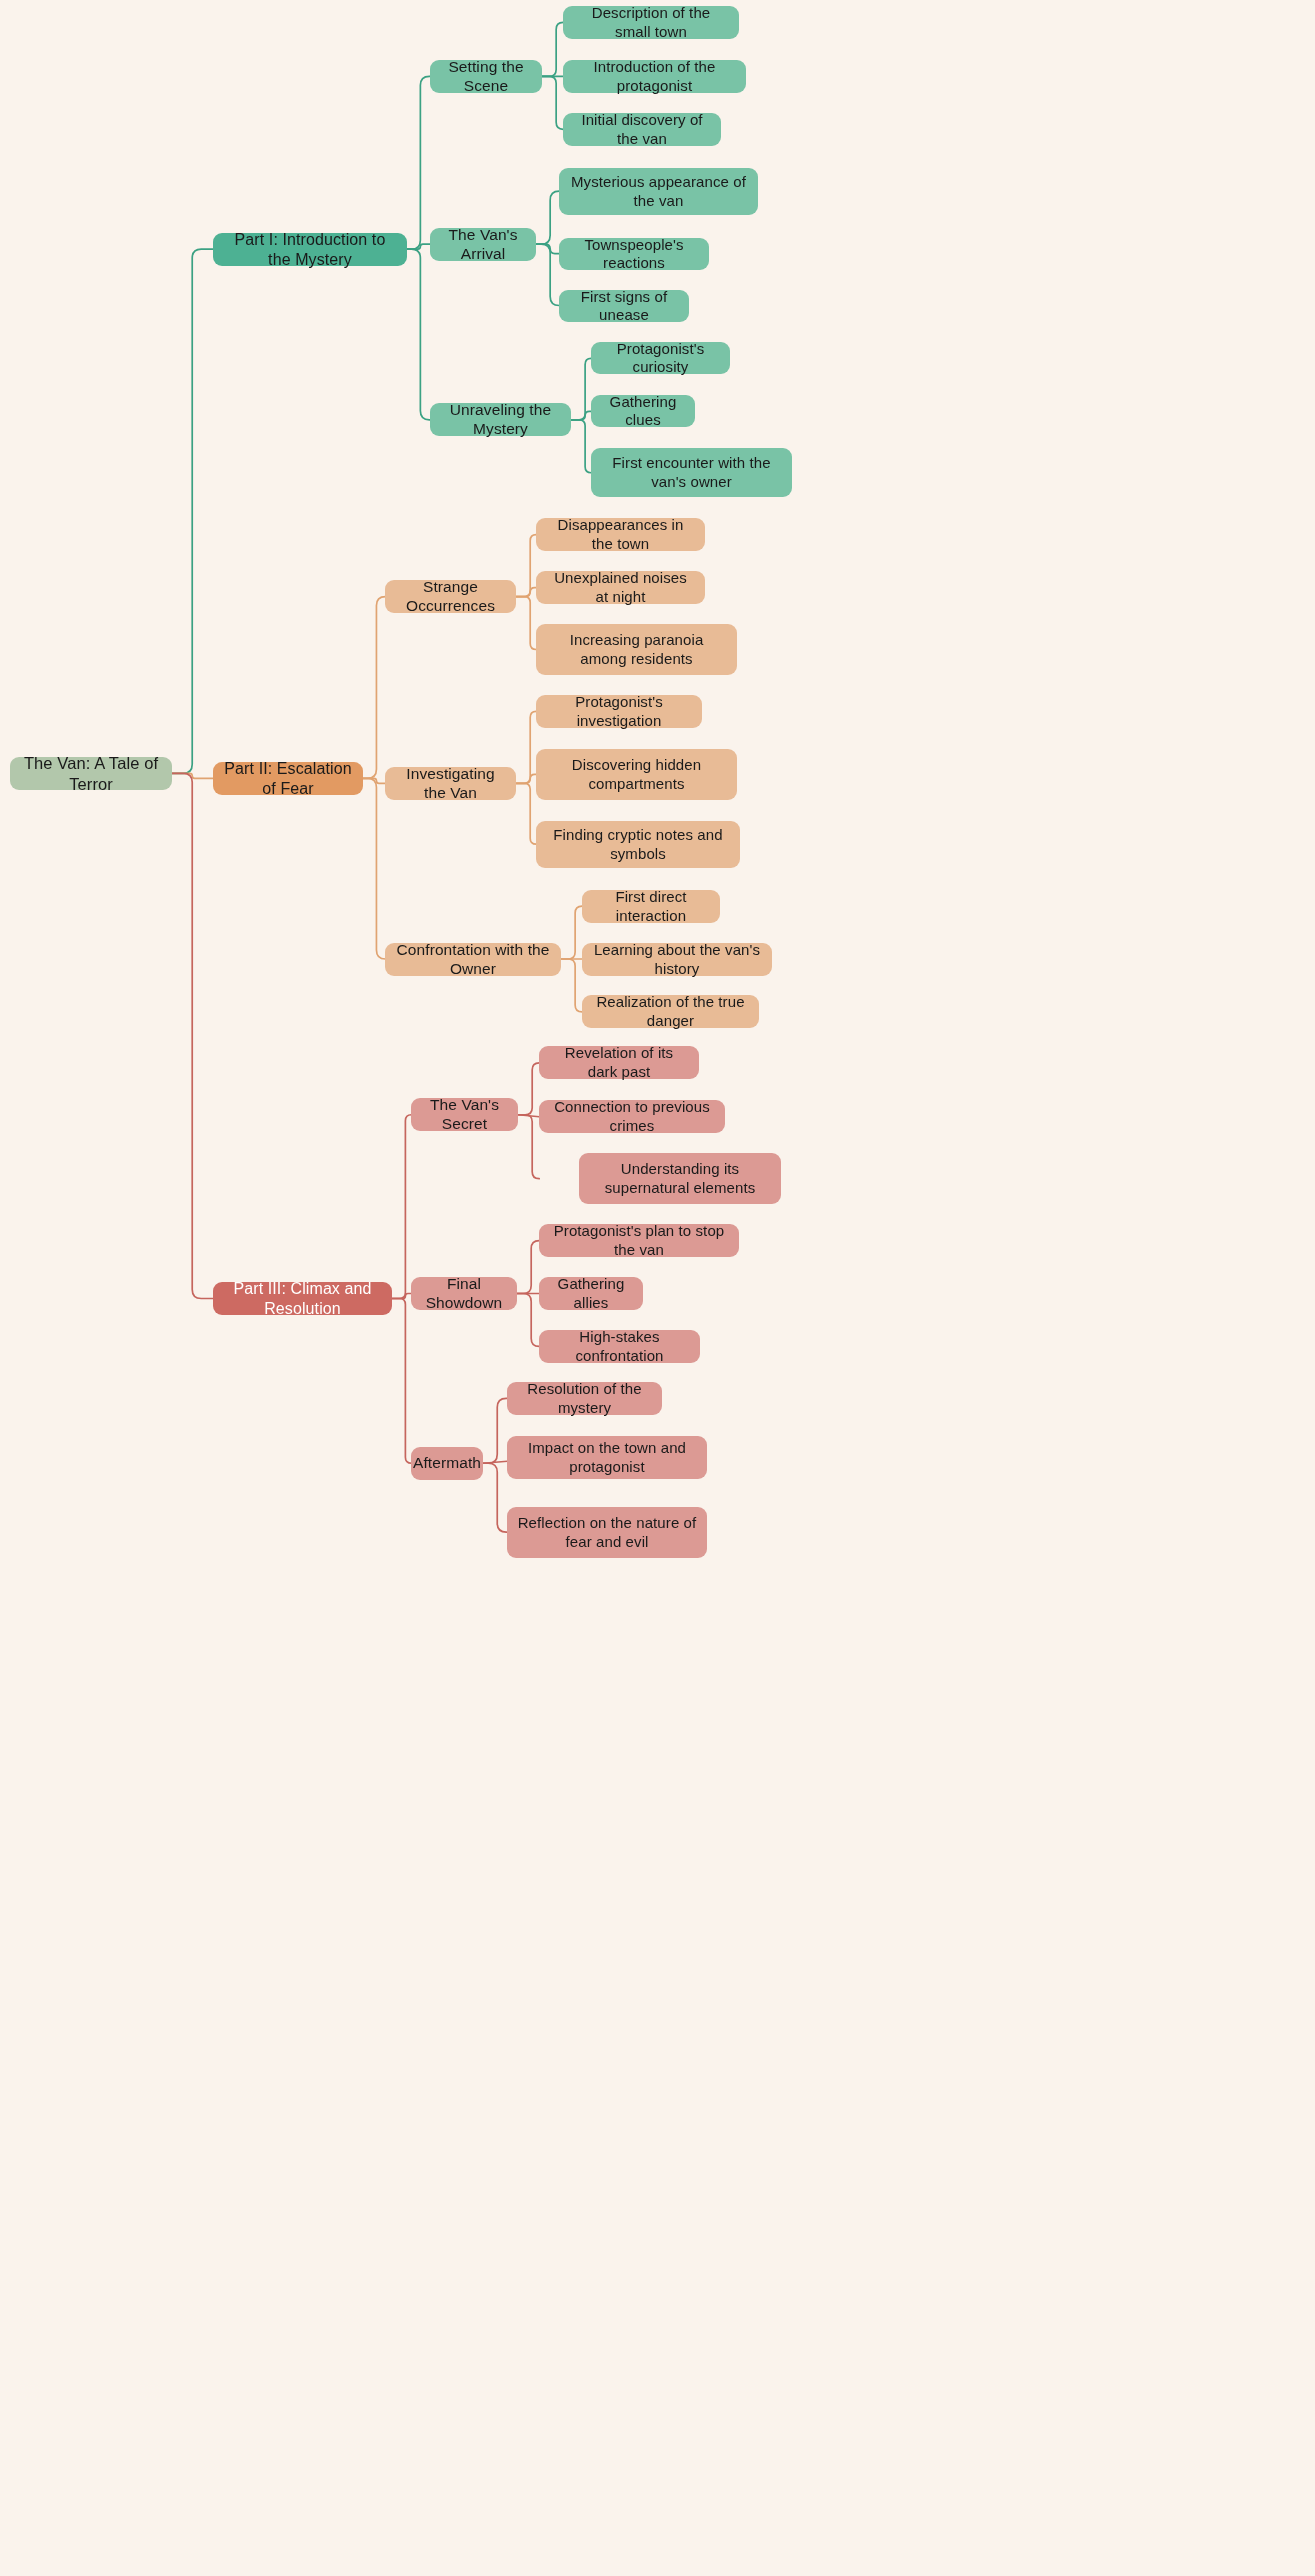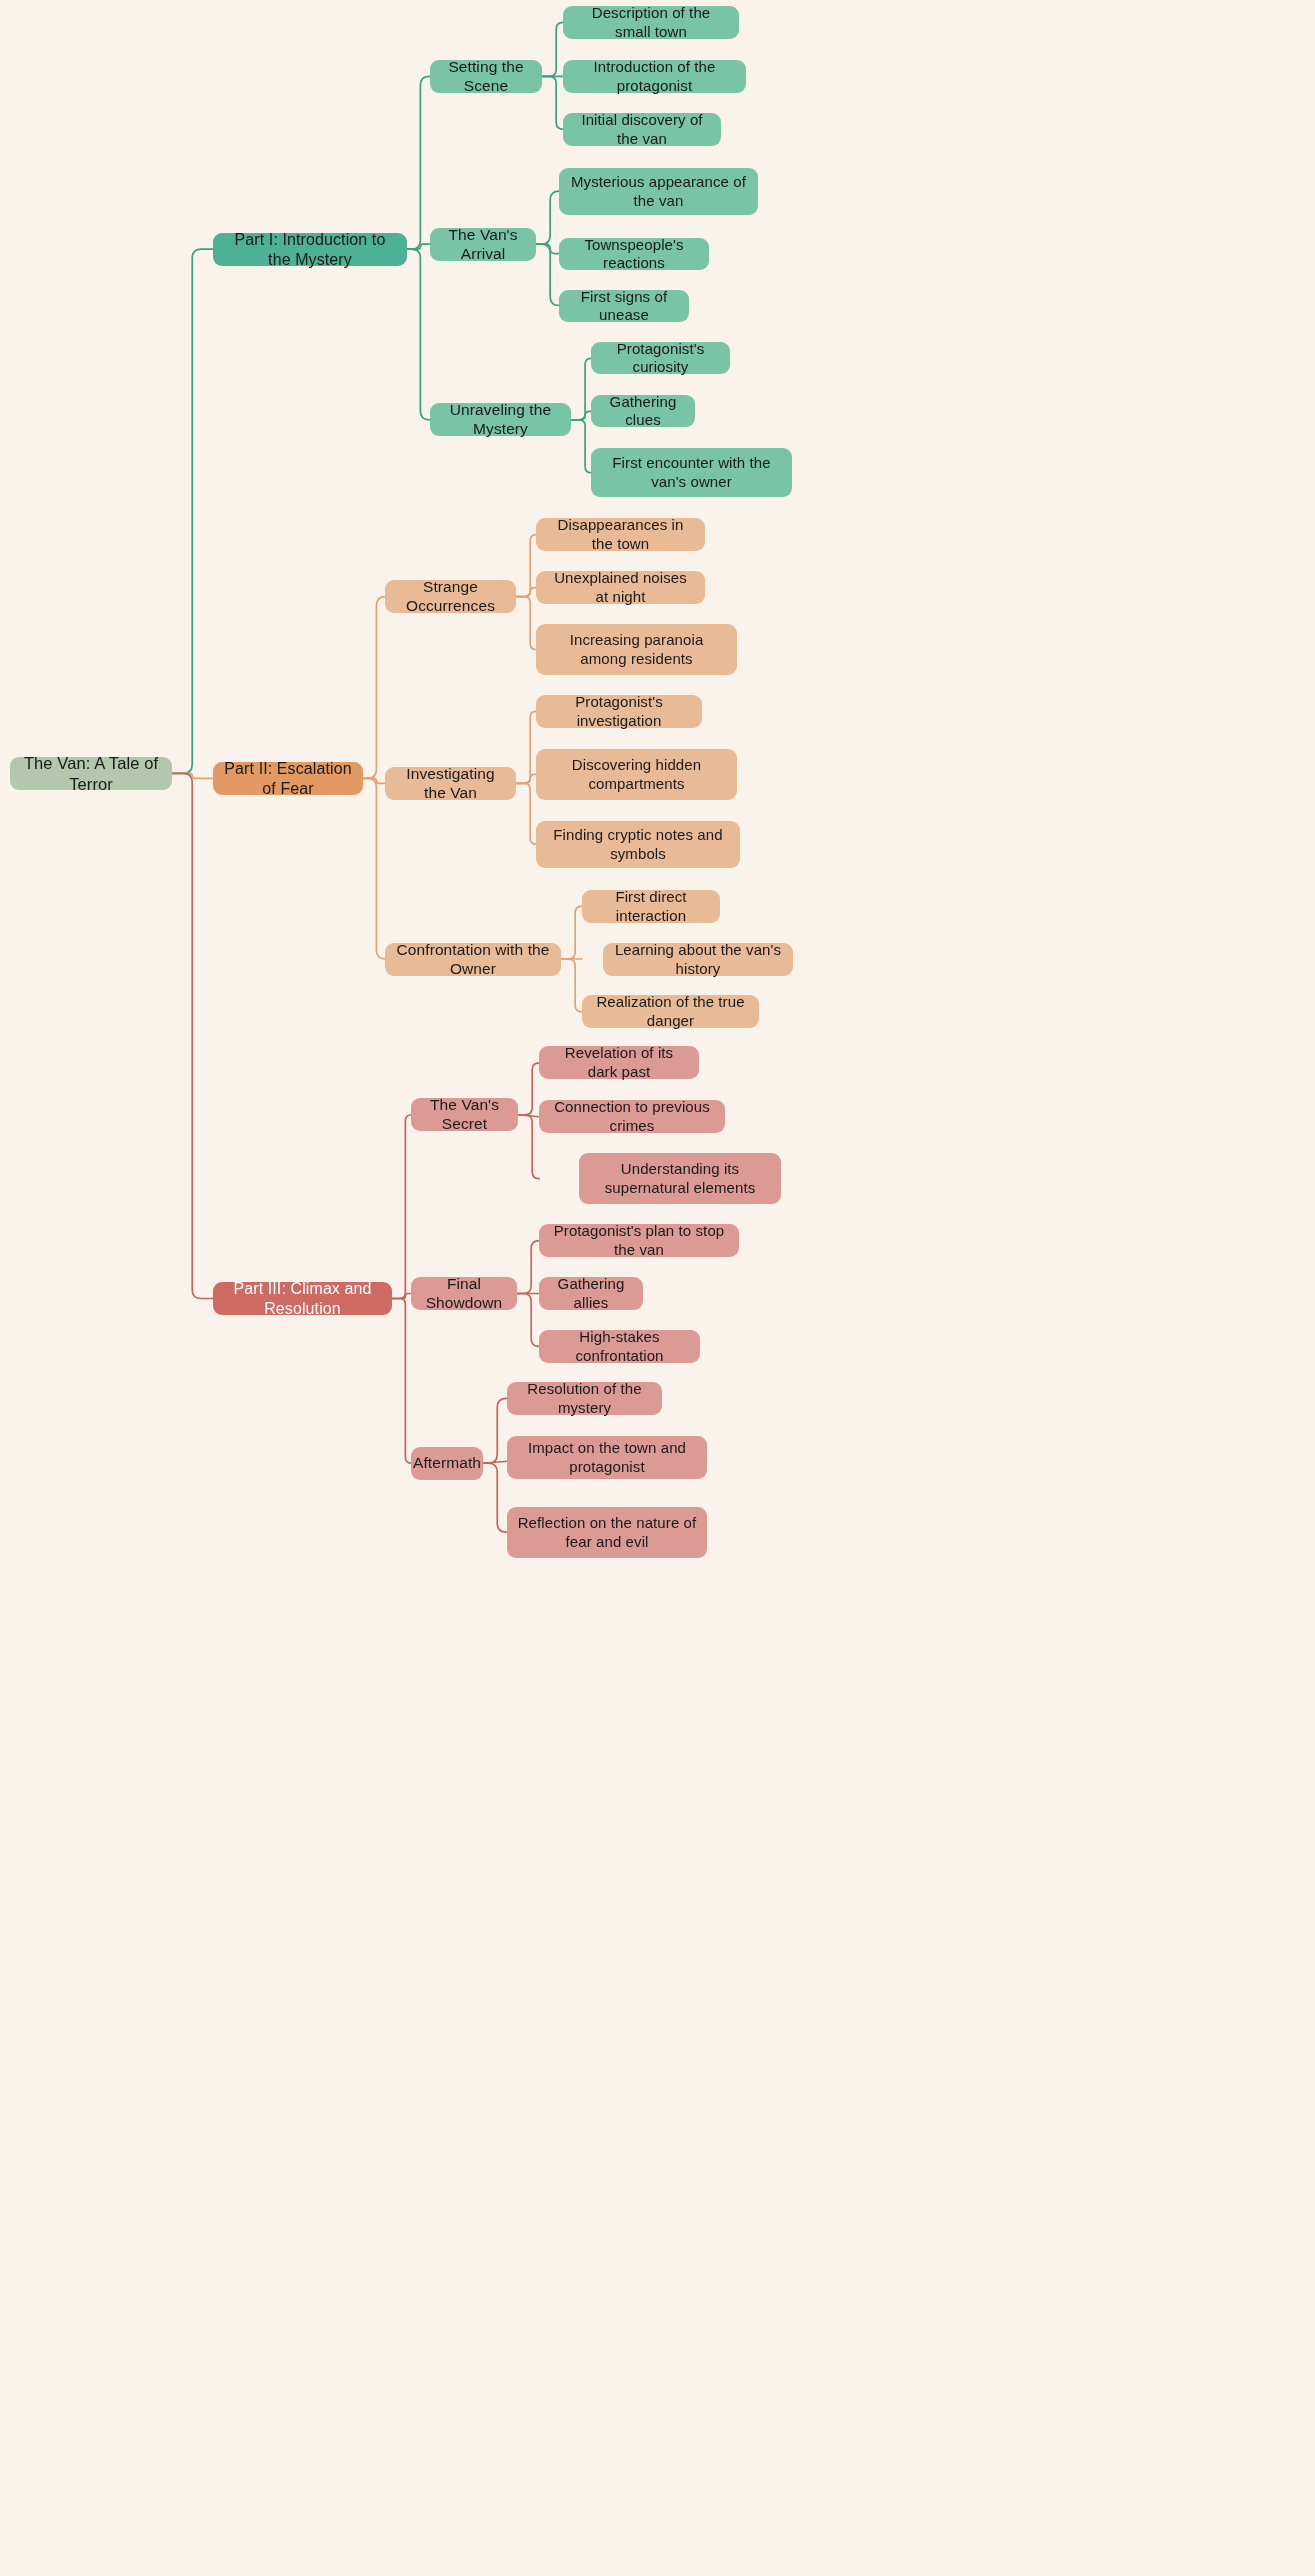--- a/index.html
+++ b/index.html
@@ -142,21 +142,21 @@
     </div>
     <div class="node lvl3" style="left: 536px; top: 821px; width: 204px; height: 47px; background: rgb(232, 187, 150);">
       <span>Finding cryptic notes and symbols</span>
     </div>
     <div class="node lvl2" style="left: 385px; top: 943px; width: 176px; height: 33px; background: rgb(232, 187, 150);">
       <span>Confrontation with the Owner</span>
     </div>
     <div class="node lvl3" style="left: 582px; top: 890px; width: 138px; height: 33px; background: rgb(232, 187, 150);">
       <span>First direct interaction</span>
     </div>
-    <div class="node lvl3" style="left: 582px; top: 943px; width: 190px; height: 33px; background: rgb(232, 187, 150); margin-left: 21px;">
+    <div class="node lvl3" style="left: 582px; top: 943px; width: 190px; height: 33px; background: rgb(232, 187, 150);">
       <span>Learning about the van's history</span>
     </div>
     <div class="node lvl3" style="left: 582px; top: 995px; width: 177px; height: 33px; background: rgb(232, 187, 150);">
       <span>Realization of the true danger</span>
     </div>
     <div class="node lvl1 white-text" style="left: 213px; top: 1282px; width: 179px; height: 33px; background: rgb(205, 106, 98);">
       <span>Part III: Climax and Resolution</span>
     </div>
     <div class="node lvl2" style="left: 411px; top: 1098px; width: 107px; height: 33px; background: rgb(220, 154, 148);">
       <span>The Van's Secret</span>

